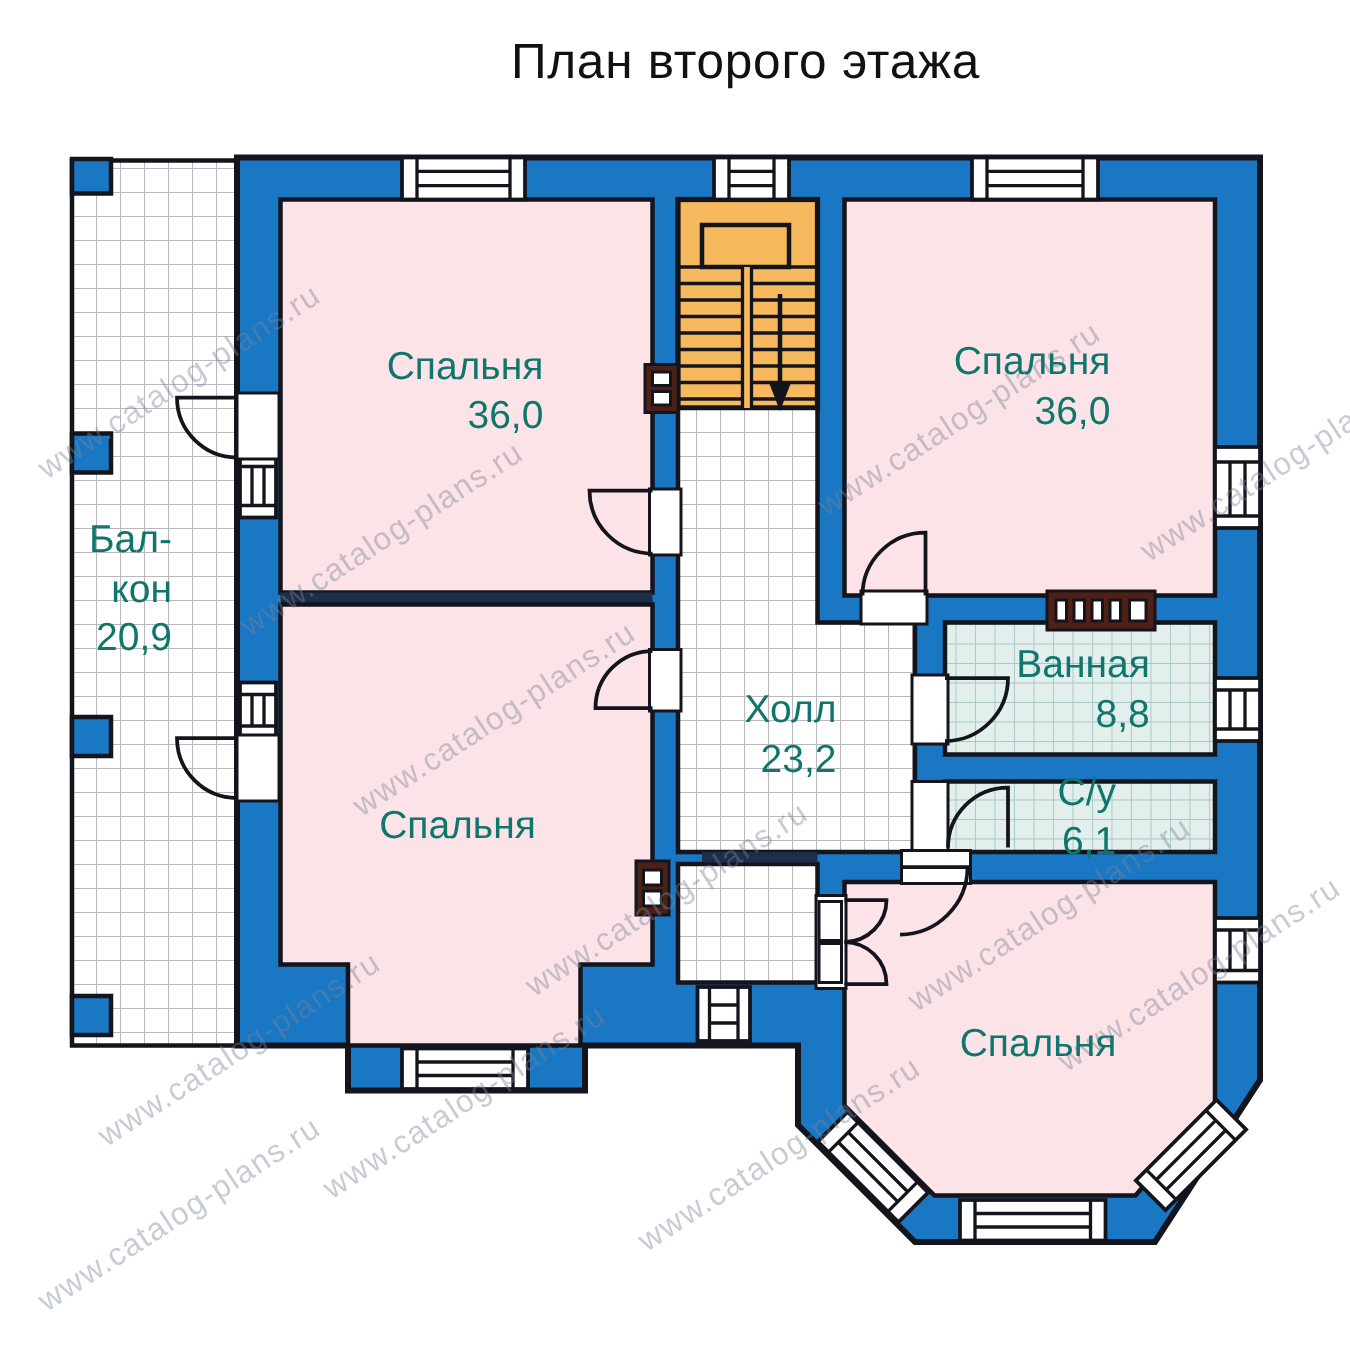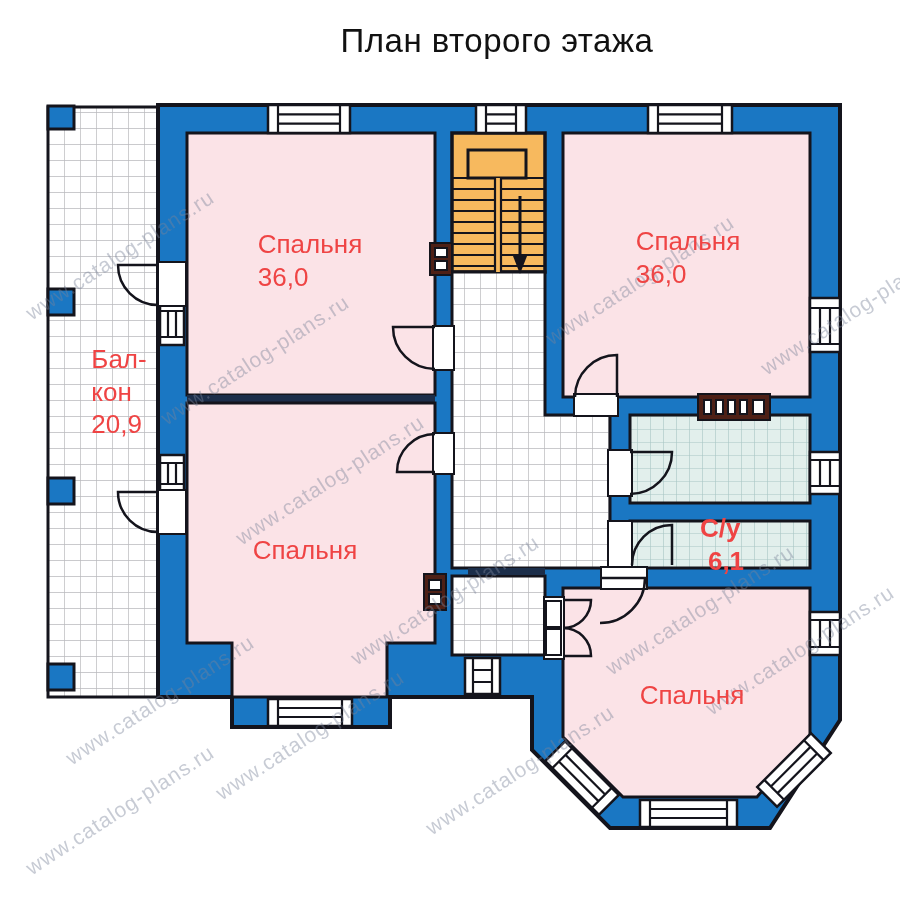--- a/index.html
+++ b/index.html
@@ -1,24 +1,24 @@
 <!DOCTYPE html>
 <html><head>
 <meta charset="utf-8">
 <style>
   html,body{margin:0;padding:0;background:#ffffff;}
   #stage{position:relative;width:900px;height:900px;background:#ffffff;overflow:hidden;
          font-family:"Liberation Sans", sans-serif;}
   .title{position:absolute;top:22px;left:497px;transform:translateX(-50%);
          font-size:33px;color:#111;white-space:nowrap;letter-spacing:.5px;z-index:4;}
   #plan-svg{position:absolute;left:0;top:0;z-index:1;}
-  .room-label{position:absolute;transform:translate(-50%,-50%);text-align:left;
-              font-size:26px;color:#ef4444;line-height:1.25;white-space:nowrap;z-index:3;}
+  .room-label{position:absolute;transform:translate(-50%,-50%);text-align:right;
+              font-size:26px;color:#0f766e;line-height:1.25;white-space:nowrap;z-index:3;}
   .room-label .area{display:block;}
-  .inline-label span{display:inline;font-weight:bold;}
+  .inline-label span{display:inline;}
   .inline-label .area{margin-left:8px;}
   .wm{position:absolute;transform:translate(-50%,-50%) rotate(-33deg);
       font-size:21px;letter-spacing:1px;color:rgba(122,130,152,.42);
       white-space:nowrap;z-index:2;}
 </style>
 </head>
 <body>
 
 <div id="stage">
 
@@ -179,41 +179,49 @@
   <div class="wm" style="left:445px;top:600px">www.catalog-plans.ru</div>
   <div class="wm" style="left:640px;top:280px">www.catalog-plans.ru</div>
   <div class="wm" style="left:855px;top:310px">www.catalog-plans.ru</div>
   <div class="wm" style="left:700px;top:610px">www.catalog-plans.ru</div>
   <div class="wm" style="left:160px;top:700px">www.catalog-plans.ru</div>
   <div class="wm" style="left:310px;top:735px">www.catalog-plans.ru</div>
   <div class="wm" style="left:520px;top:770px">www.catalog-plans.ru</div>
   <div class="wm" style="left:800px;top:650px">www.catalog-plans.ru</div>
   <div class="wm" style="left:120px;top:810px">www.catalog-plans.ru</div>
 
-  <div class="room-label" style="left:119px;top:392px">
+  <div class="room-label" style="left:87px;top:392px">
     <span>Бал-</span><br>
     <span>кон</span>
     <span class="area">20,9</span>
   </div>
 
   <div class="room-label" style="left:310px;top:260px">
     <span>Спальня</span>
     <span class="area">36,0</span>
   </div>
 
   <div class="room-label" style="left:688px;top:257px">
     <span>Спальня</span>
     <span class="area">36,0</span>
   </div>
 
   <div class="room-label" style="left:305px;top:550px">
     <span>Спальня</span>
   </div>
 
-
+  <div class="room-label" style="left:527px;top:489px">
+    <span>Холл</span>
+    <span class="area">23,2</span>
+  </div>
+
+  <div class="room-label" style="left:722px;top:459px">
+    <span>Ванная</span>
+    <span class="area">8,8</span>
+  </div>
 
   <div class="room-label inline-label" style="left:722px;top:544px">
     <span>С/у</span>
     <span class="area">6,1</span>
   </div>
 
 
   <div class="room-label" style="left:692px;top:695px">
     <span>Спальня</span>
   </div>

